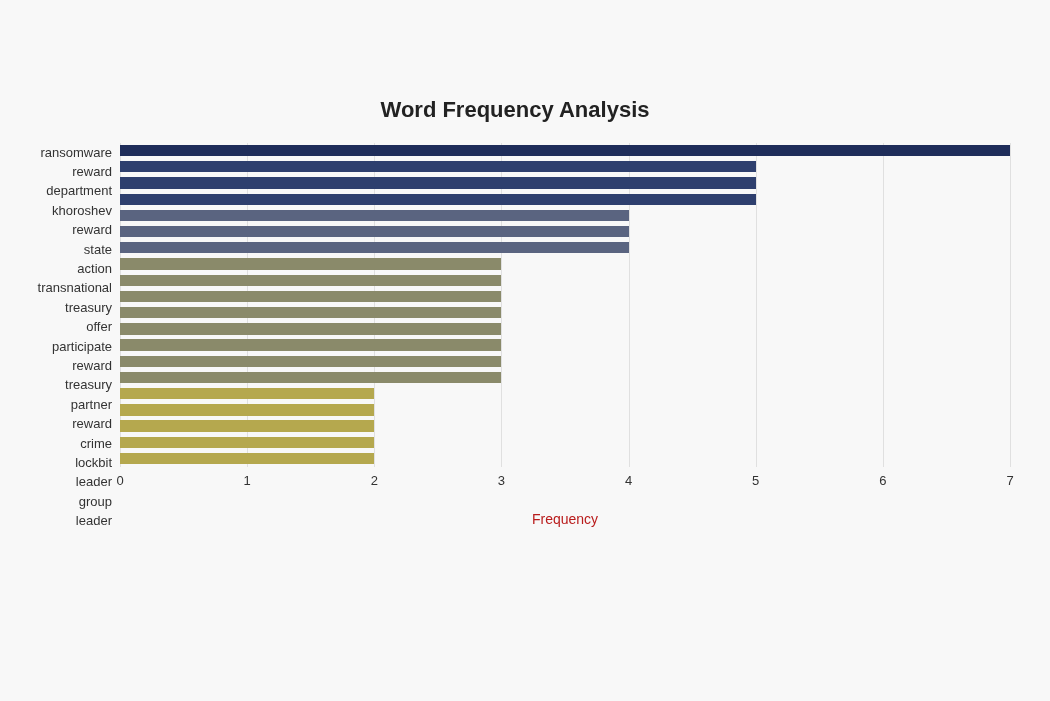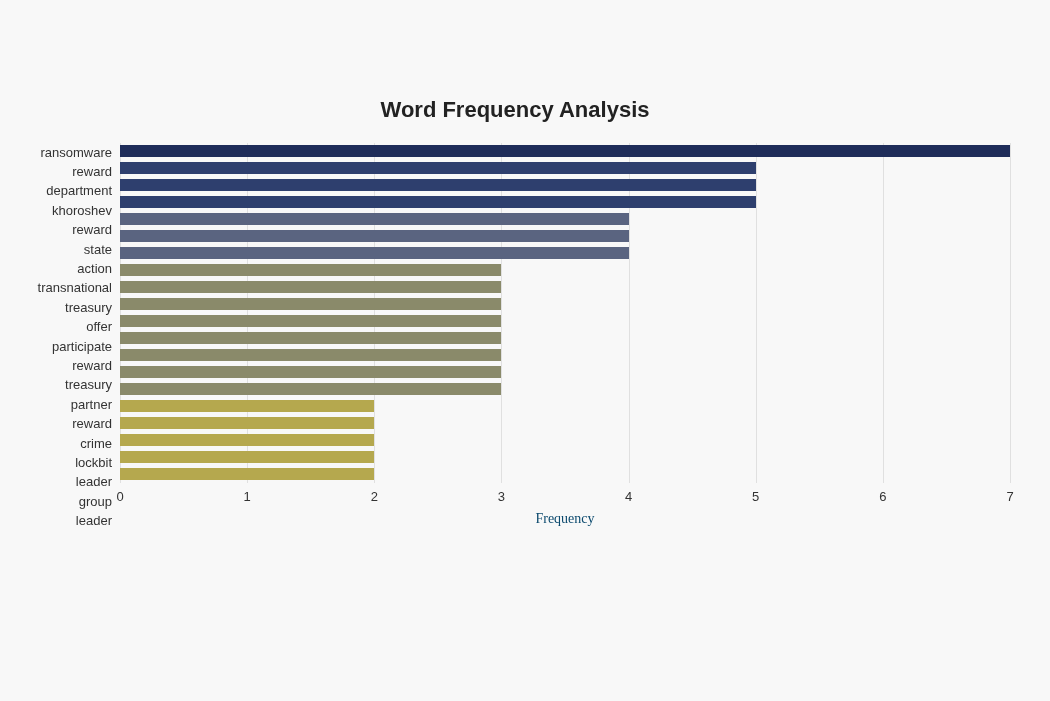--- a/index.html
+++ b/index.html
@@ -91,24 +91,23 @@
       position: relative;
     }
     .x-tick {
       font-size: 13px;
       color: #333;
       text-align: center;
     }
     .x-label {
       text-align: center;
       font-size: 14px;
-      color: #0c4a6e;
-      margin-top: 4px;
+      color: #b91c1c;
+      margin-top: 20px;
       padding-bottom: 4px;
-      font-family: Liberation Serif, serif;
     }
   </style>
 </head>
 <body>
 
 <div class="chart-container">
   <div class="chart-title">Word Frequency Analysis</div>
   <div class="chart-area">
     <div class="y-labels" id="y-labels">
         <div class="y-label">ransomware</div>

